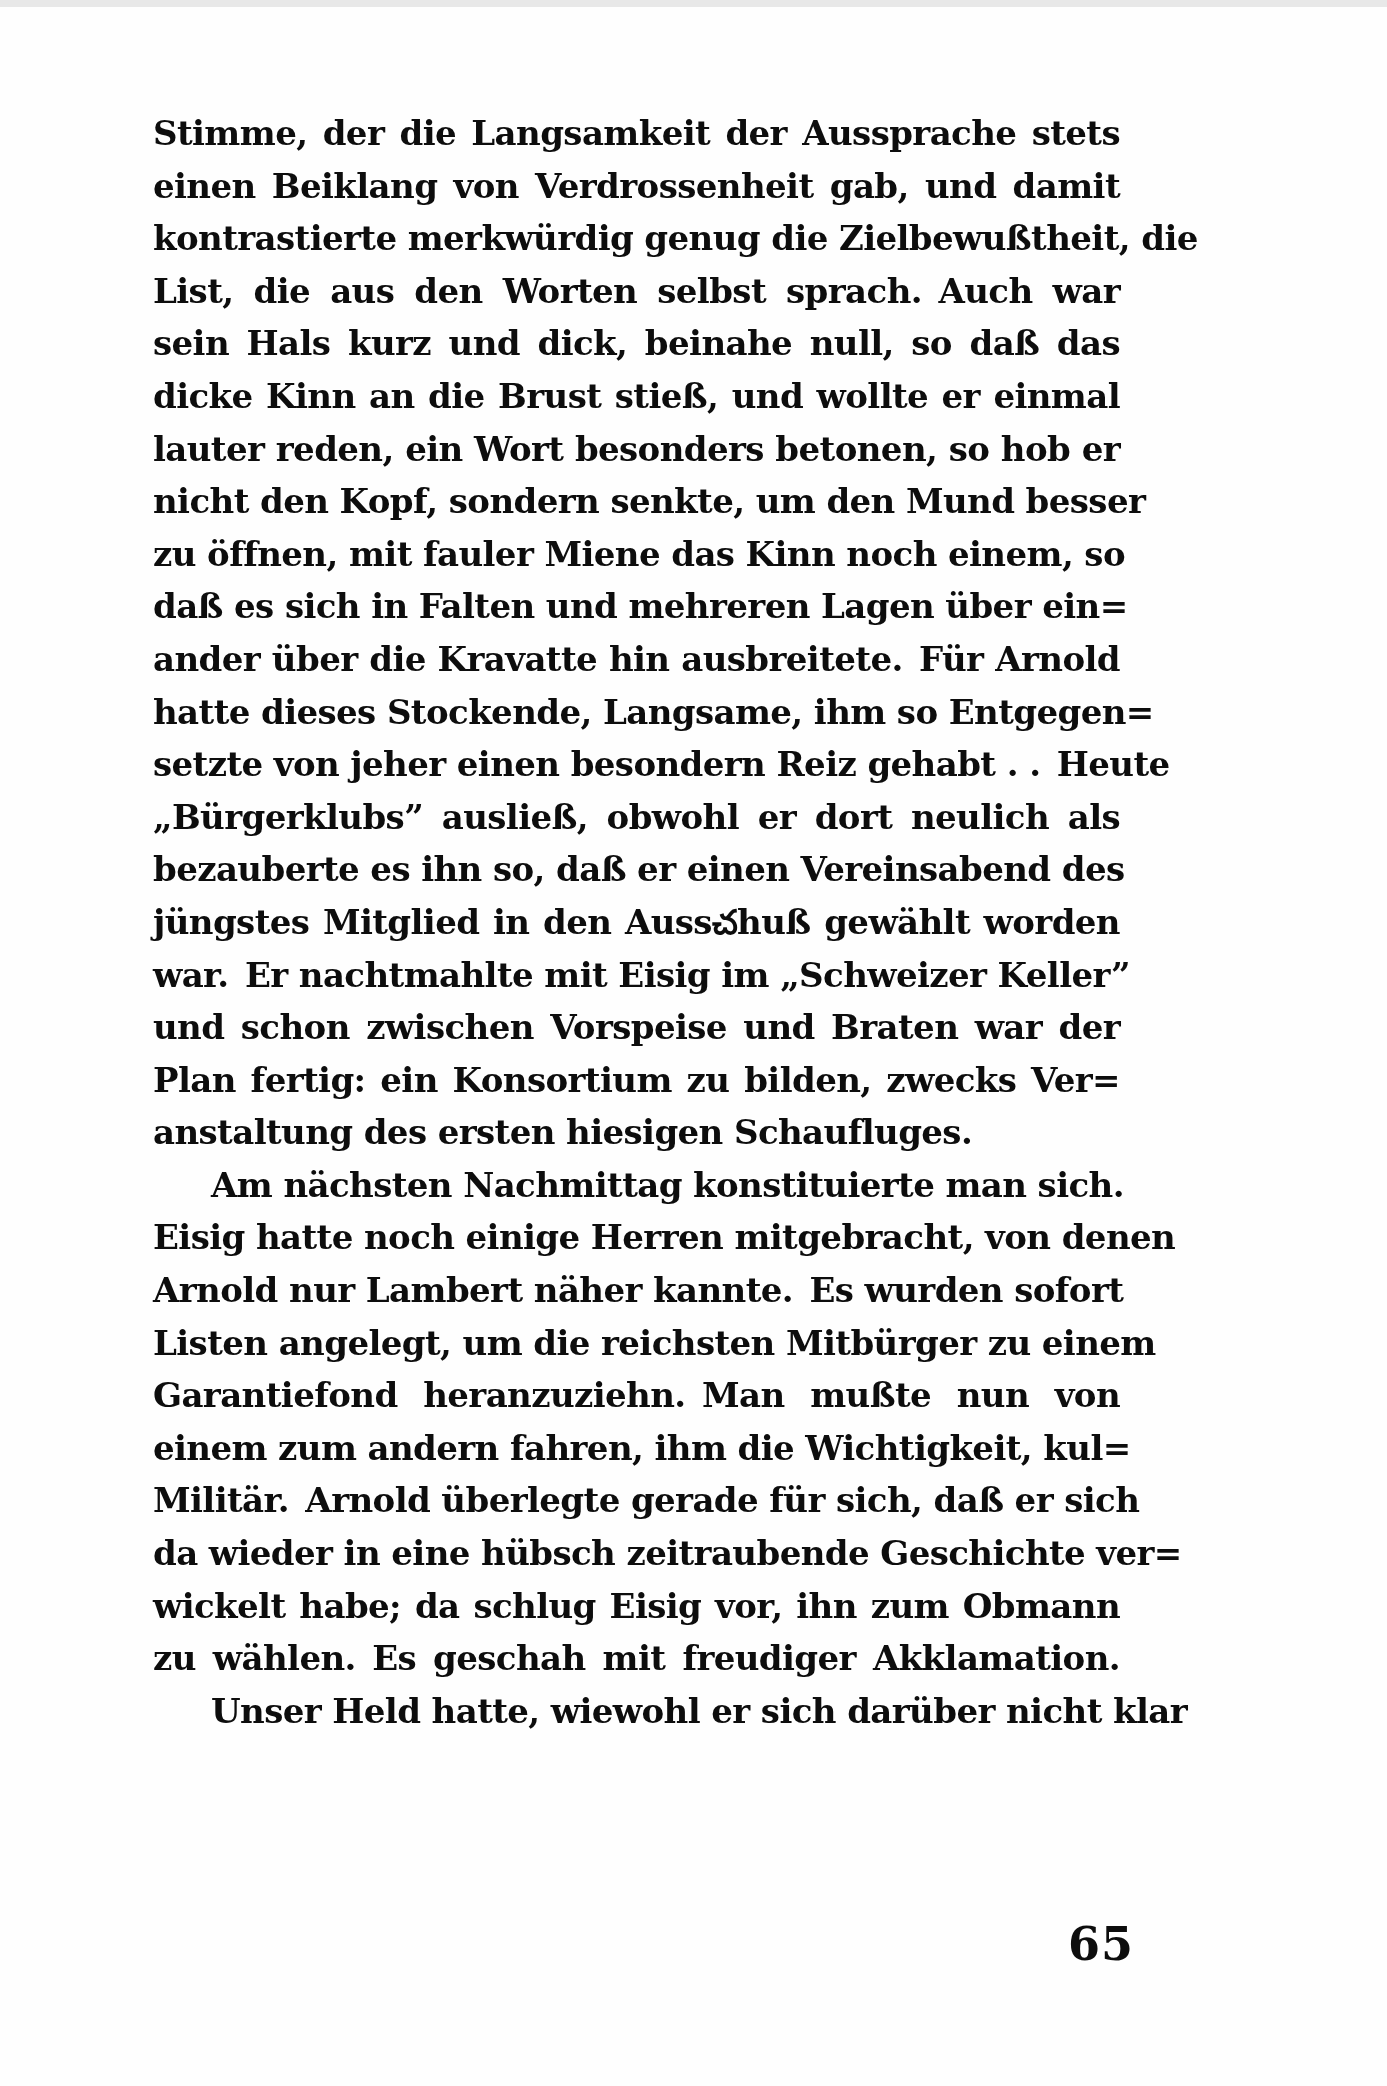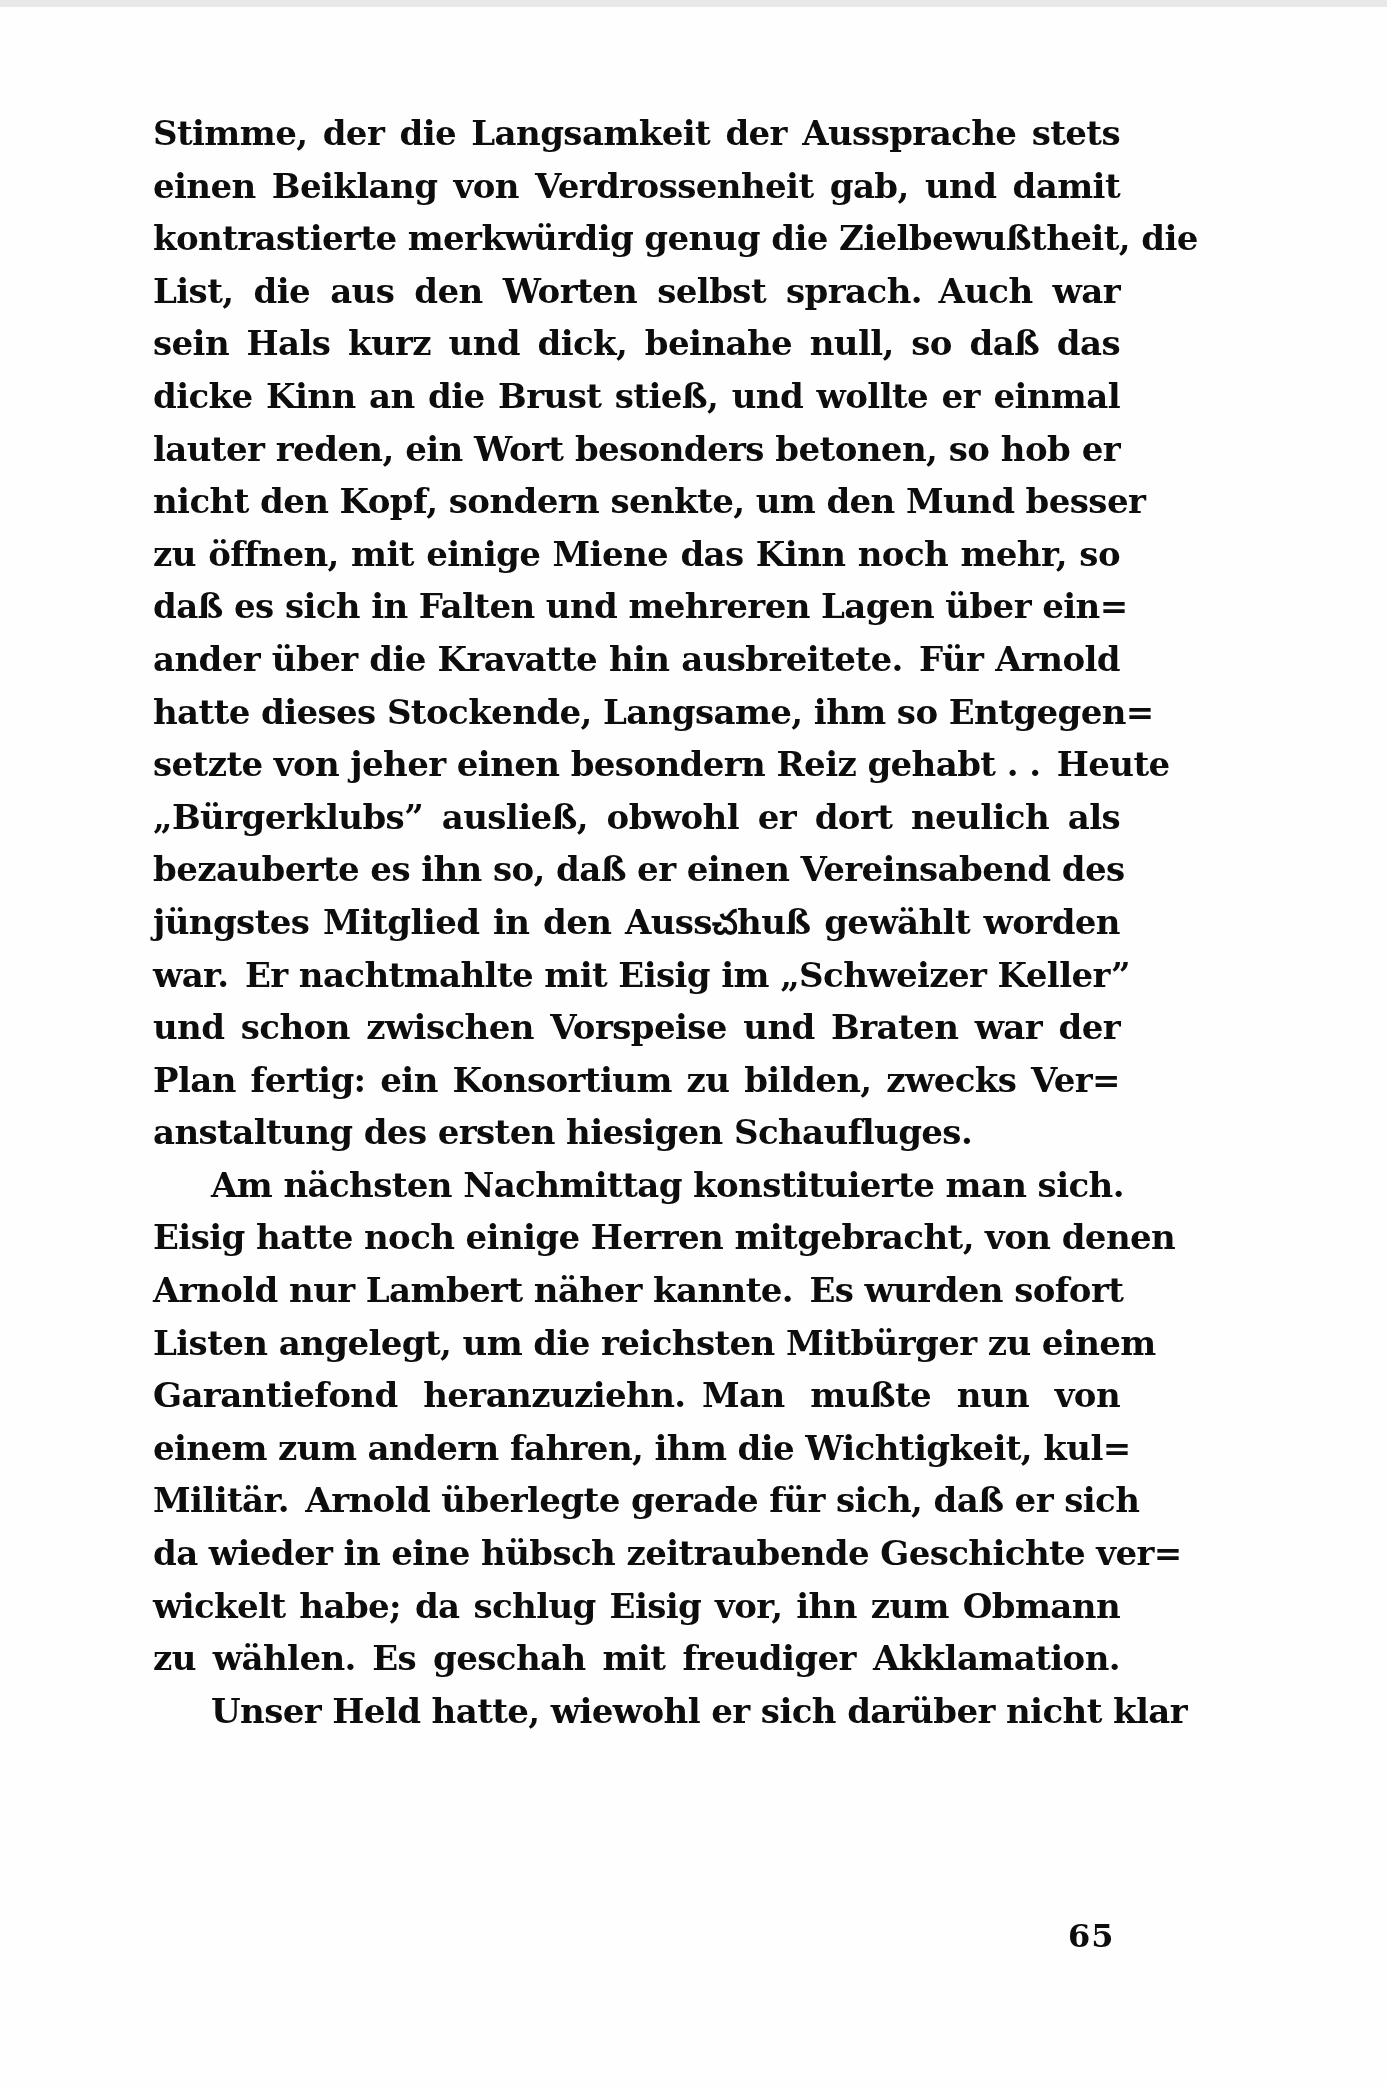--- a/index.html
+++ b/index.html
@@ -41,42 +41,42 @@
     text-align: left;
     text-align-last: left;
   }
   .line.indent {
     padding-left: 58px;
   }
   .page-number {
     position: absolute;
     left: 1068px;
     top: 1910px;
-    font-size: 32px;
+    font-size: 46px;
     font-weight: bold;
     letter-spacing: 1px;
     color: #0d0d0d;
   }
 </style>
 </head>
 <body>
 
 <div class="page">
   <div class="text-block">
 
     <div class="paragraph">
       <div class="line">Stimme, der die Langsamkeit der Aussprache stets</div>
       <div class="line">einen Beiklang von Verdrossenheit gab, und damit</div>
       <div class="line">kontrastierte merkwürdig genug die Zielbewußtheit, die</div>
       <div class="line">List, die aus den Worten selbst sprach. Auch war</div>
       <div class="line">sein Hals kurz und dick, beinahe null, so daß das</div>
       <div class="line">dicke Kinn an die Brust stieß, und wollte er einmal</div>
       <div class="line">lauter reden, ein Wort besonders betonen, so hob er</div>
       <div class="line">nicht den Kopf, sondern senkte, um den Mund besser</div>
-      <div class="line">zu öffnen, mit einige Miene das Kinn noch mehr, so</div>
+      <div class="line">zu öffnen, mit fauler Miene das Kinn noch einem, so</div>
       <div class="line">daß es sich in Falten und mehreren Lagen über ein=</div>
       <div class="line">ander über die Kravatte hin ausbreitete. Für Arnold</div>
       <div class="line">hatte dieses Stockende, Langsame, ihm so Entgegen=</div>
       <div class="line">setzte von jeher einen besondern Reiz gehabt . . Heute</div>
       <div class="line">„Bürgerklubs” ausließ, obwohl er dort neulich als</div>
       <div class="line">bezauberte es ihn so, daß er einen Vereinsabend des</div>
       <div class="line">jüngstes Mitglied in den Aussచhuß gewählt worden</div>
       <div class="line">war. Er nachtmahlte mit Eisig im „Schweizer Keller”</div>
       <div class="line">und schon zwischen Vorspeise und Braten war der</div>
       <div class="line">Plan fertig: ein Konsortium zu bilden, zwecks Ver=</div>

